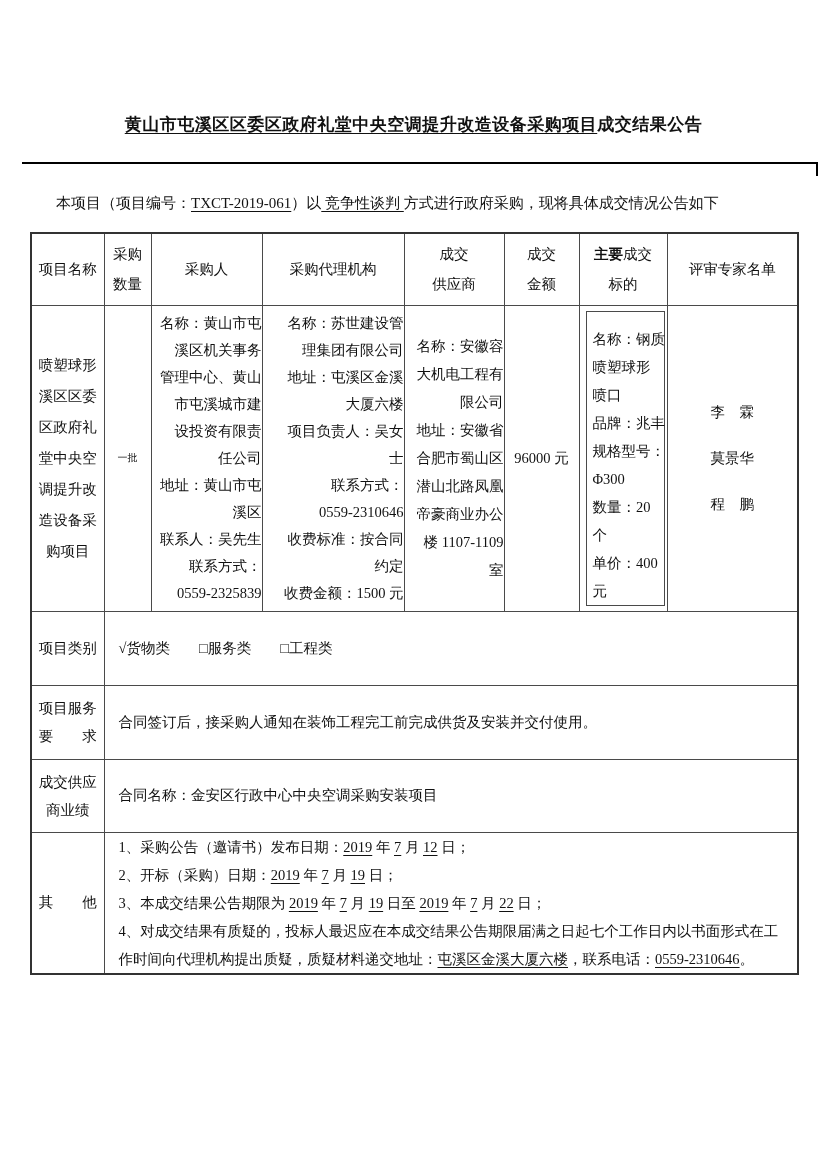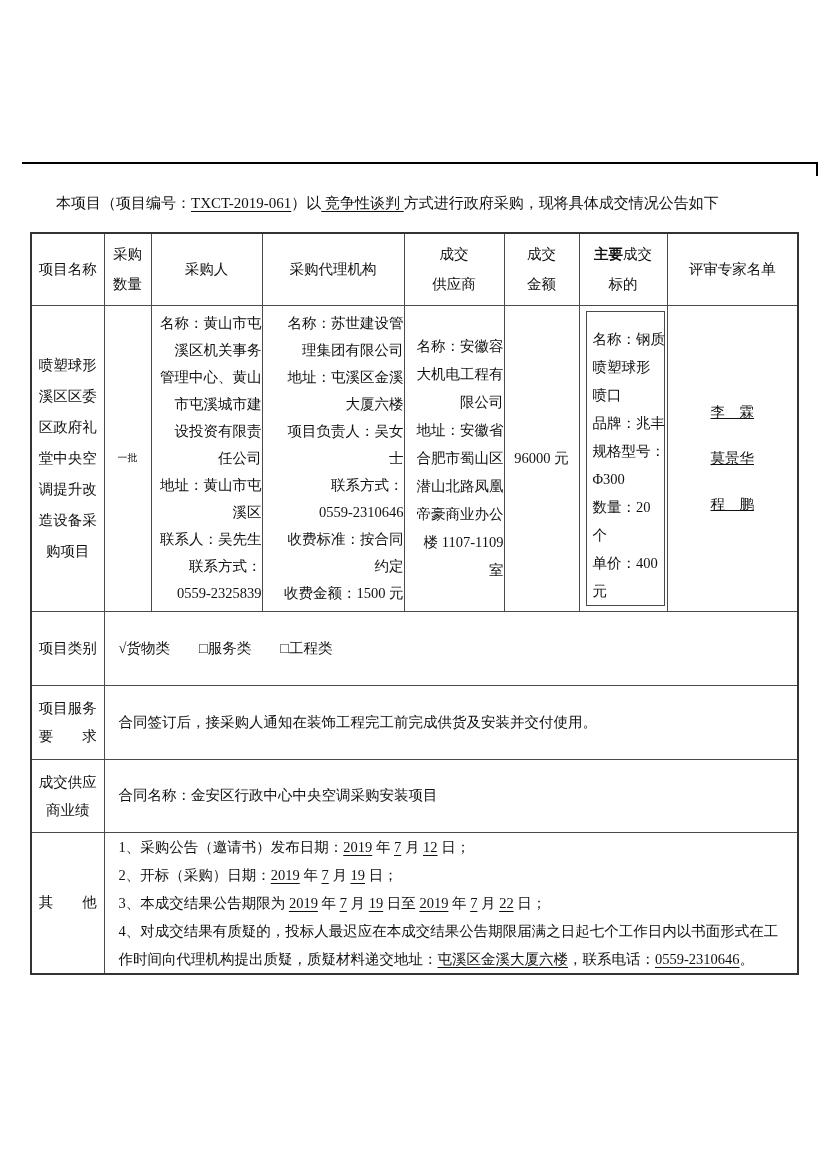--- a/index.html
+++ b/index.html
@@ -32,39 +32,42 @@
   table.main-table{border:2px solid #333;}
   .hdr{ text-align:center;line-height:30px; }
   .c-left{text-align:right;}
   .lh27 .tl{line-height:27px;}
   .lh28 .tl{line-height:28px;}
   .pl7{padding-left:7px !important;}
   .cell-project{ text-align:center; }
   .cell-project .tl{line-height:31px;}
   .cell-quantity{text-align:center;font-size:10px;}
   .cell-amount{text-align:center;}
-  .cell-experts{text-align:center;text-decoration:underline;}
+  .cell-experts{text-align:center;}
   .cell-experts .tl{line-height:46px;}
   .subject-cell{vertical-align:top !important;}
   .subject-box{
     margin:5px 2px 2px 6px;height:295px;box-sizing:border-box;
     border:1.5px solid #4a4a4a;
     padding:13px 0 0 6px;text-align:left;
   }
   .subject-box .tl{line-height:28px;}
   .label-cell{text-align:center;}
   .label-cell .tl{line-height:28px;}
   .content-cell{padding-left:14px !important;text-align:left;}
   .row-other .content-cell .tl{line-height:28px;}
 </style>
 </head>
 <body>
 
 <div class="page">
 
+  <div class="doc-title">
+      <div class="tl"><span class="u">黄山市屯溪区区委区政府礼堂中央空调提升改造设备采购项目</span><span>成交结果公告</span></div>
+    </div>
 
   <div class="rule"></div>
   <div class="rule-tick"></div>
 
   <div class="intro">
       <div class="tl"><span>本项目（项目编号：</span><span class="u">TXCT-2019-061</span><span>）以</span><span class="u"> 竞争性谈判 </span><span>方式进行政府采购，现将具体成交情况公告如下</span></div>
     </div>
 
   <table class="main-table">
     <colgroup>

